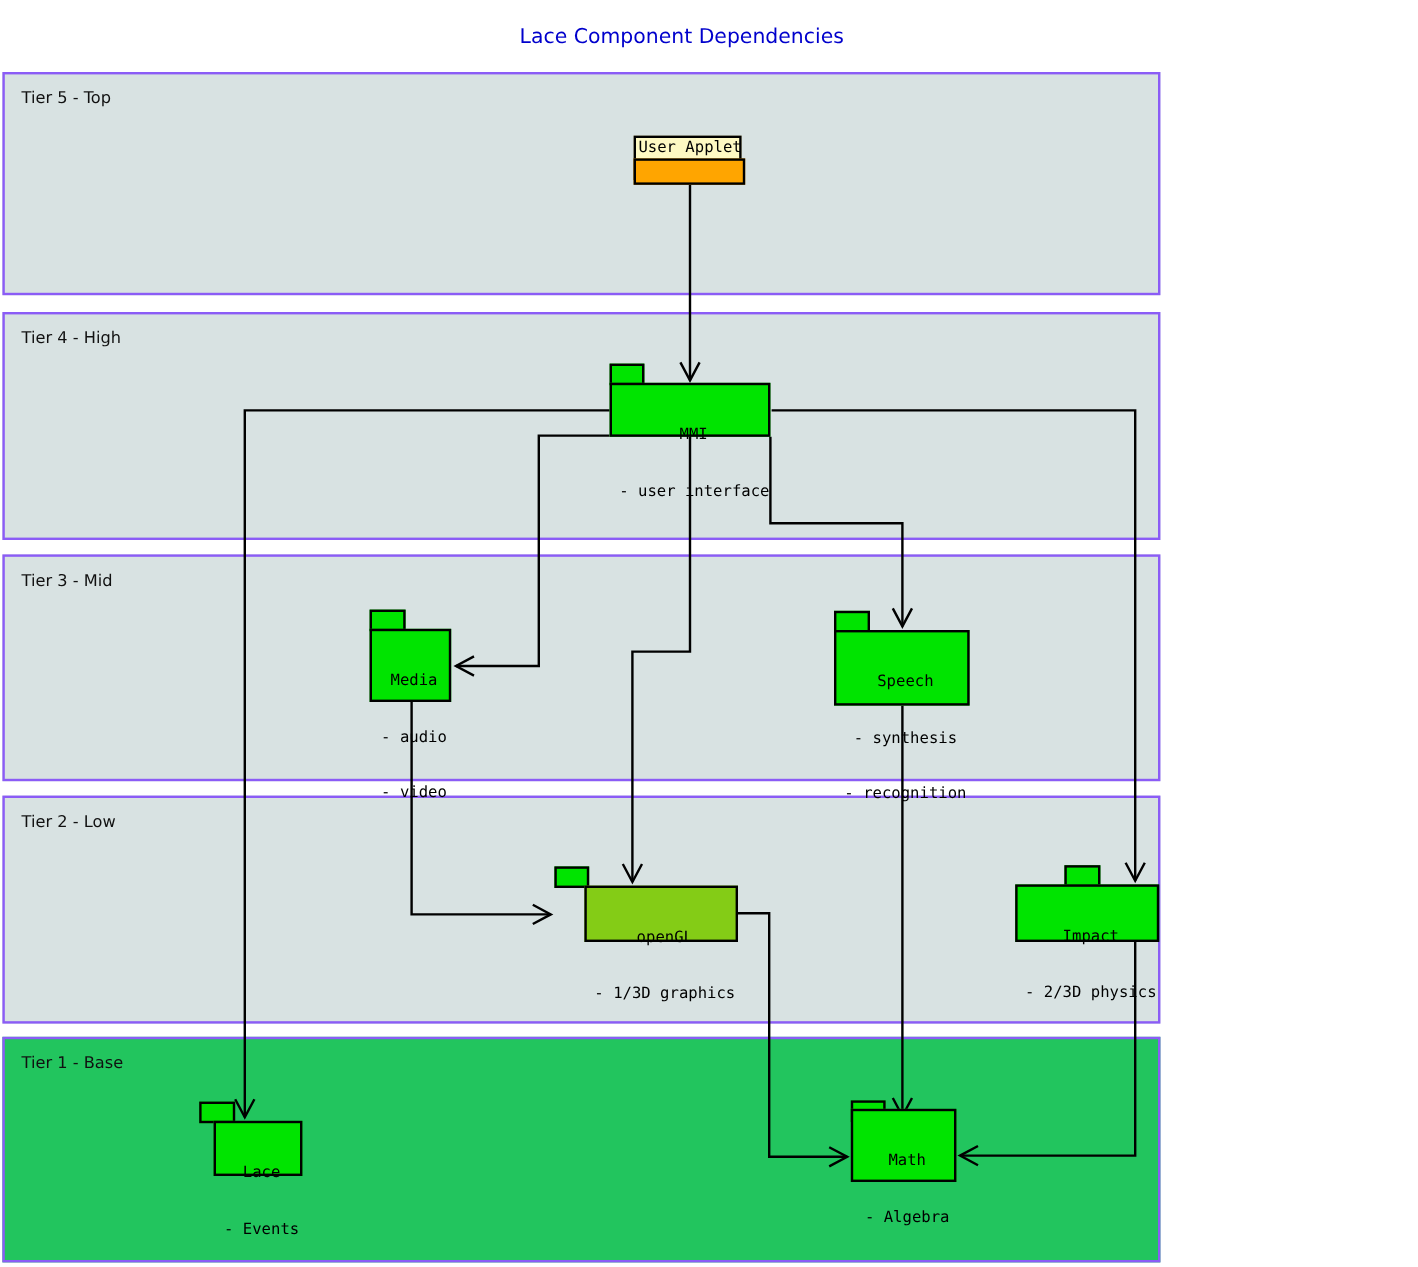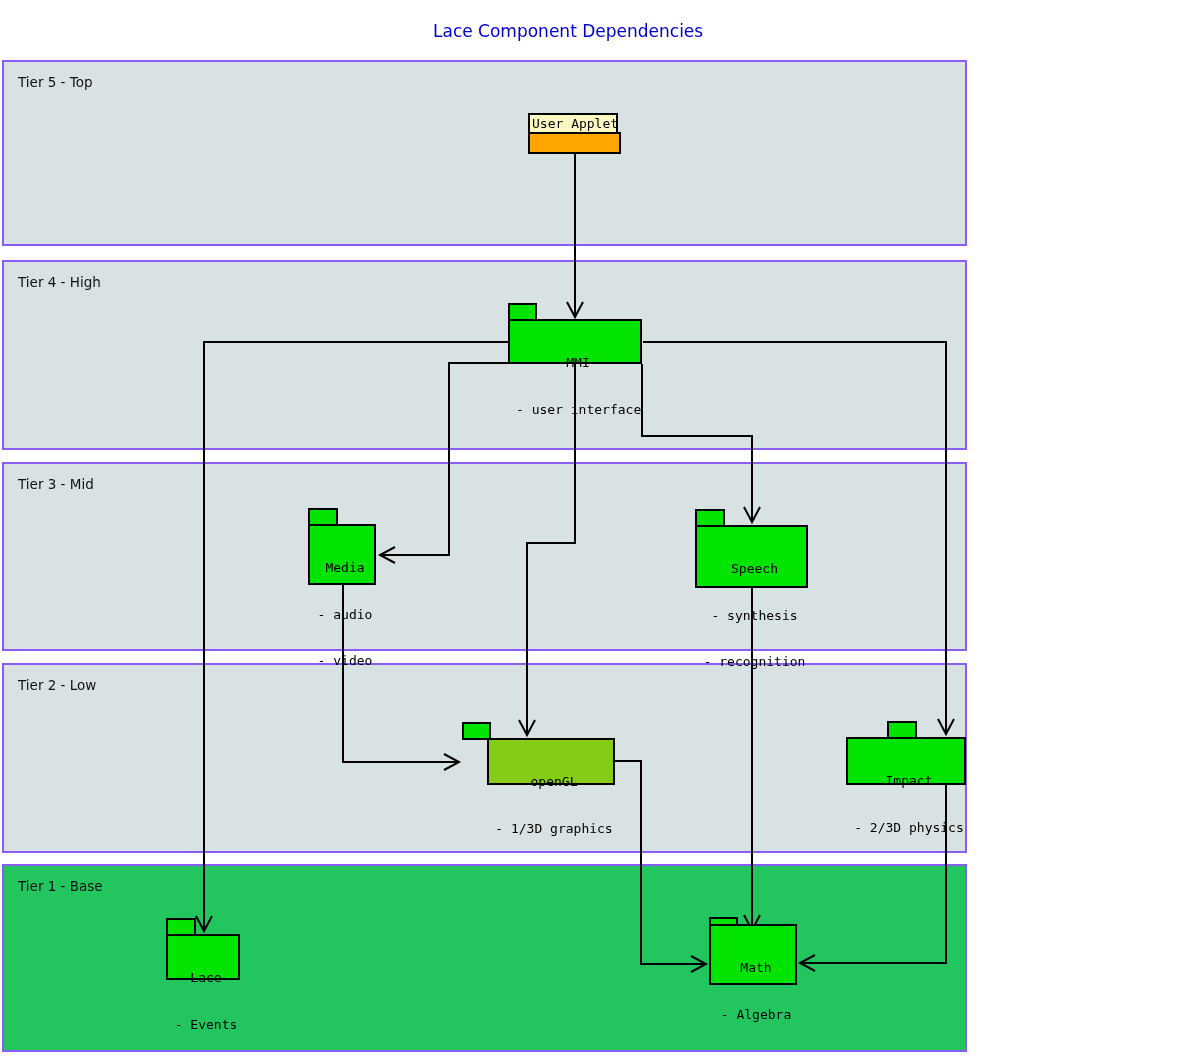--- a/index.html
+++ b/index.html
@@ -122,21 +122,21 @@
   <div>
     <div class="pkg-tab" style="left: 887px; top: 721px; width: 30px; height: 18px; background-color: rgb(0, 228, 0);"></div>
     <div class="pkg-body" style="left: 846px; top: 737px; width: 120px; height: 48px; background-color: rgb(0, 228, 0);">
       <div>Impact</div>
       <div>- 2/3D physics</div>
     </div>
   </div>
 
   <div>
     <div class="pkg-tab" style="left: 166px; top: 918px; width: 30px; height: 18px; background-color: rgb(0, 228, 0);"></div>
-    <div class="pkg-body" style="left: 166px; top: 934px; width: 74px; height: 46px; background-color: rgb(0, 228, 0);">
+    <div class="pkg-body" style="left: 178px; top: 934px; width: 74px; height: 46px; background-color: rgb(0, 228, 0);">
       <div>Lace</div>
       <div>- Events</div>
     </div>
   </div>
 
   <div>
     <div class="pkg-tab" style="left: 709px; top: 917px; width: 29px; height: 18px; background-color: rgb(0, 228, 0);"></div>
     <div class="pkg-body" style="left: 709px; top: 924px; width: 88px; height: 61px; background-color: rgb(0, 228, 0);">
       <div>Math</div>
       <div>- Algebra</div>

